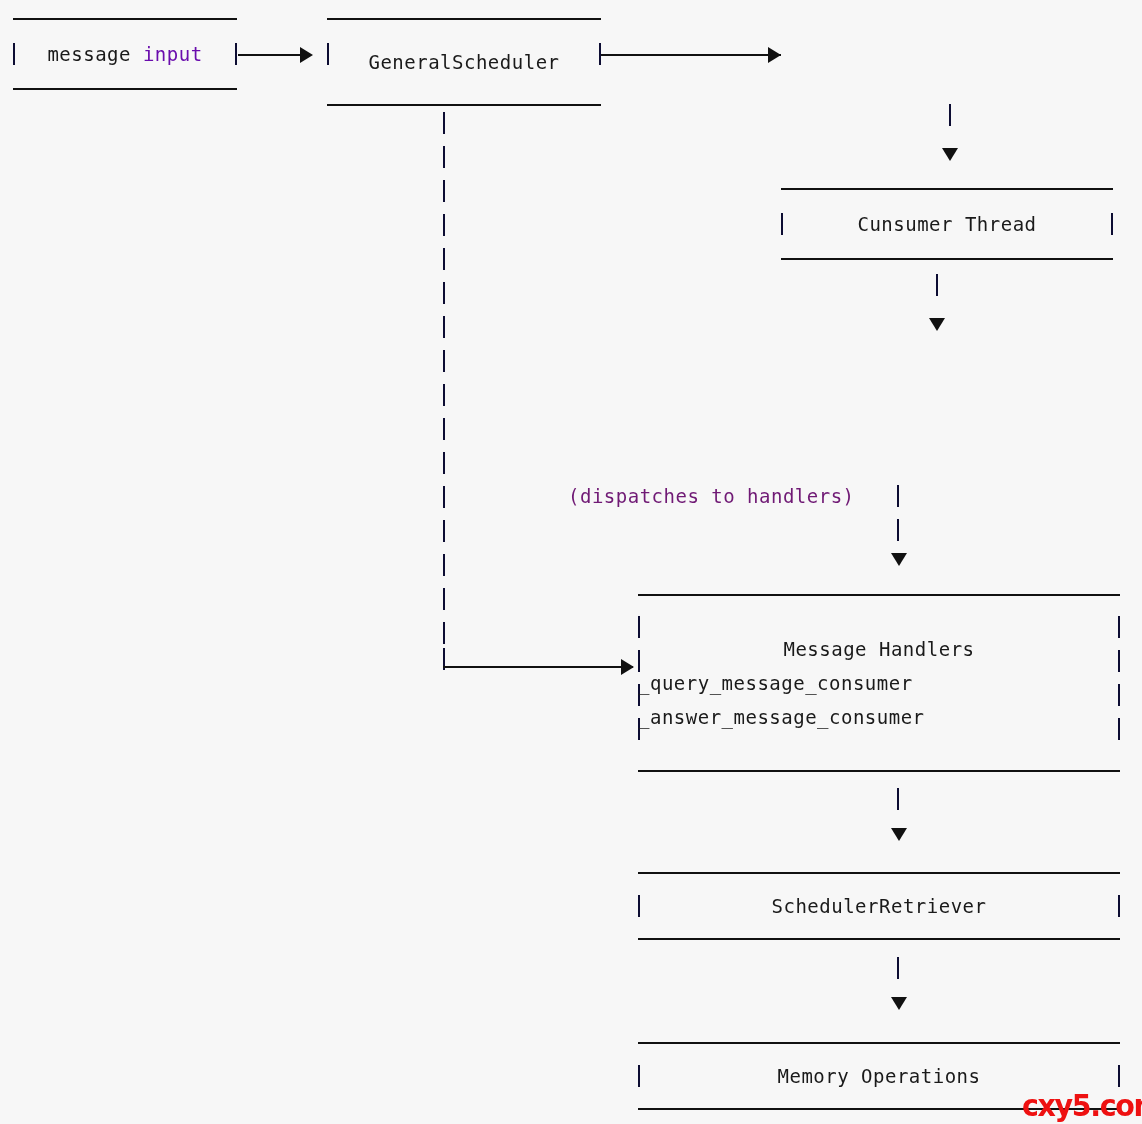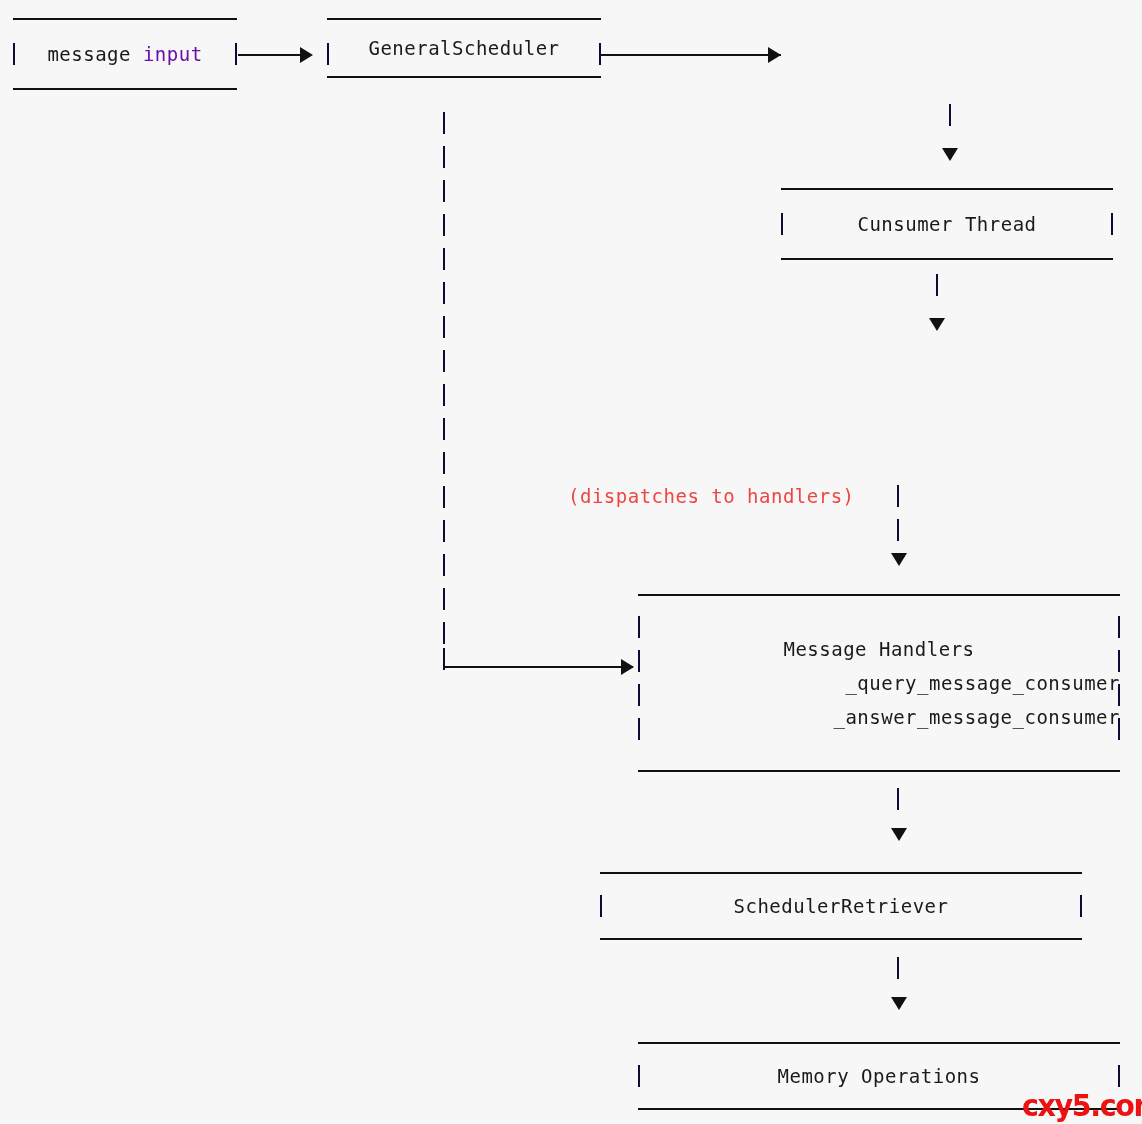--- a/index.html
+++ b/index.html
@@ -51,21 +51,21 @@
     justify-content: center;
   }
   .box .row {
     height: 34px;
     line-height: 34px;
     text-align: center;
     white-space: pre;
     letter-spacing: 0.5px;
   }
   .box .row.indent {
-    text-align: right;
+    text-align: left;
   }
   
   .vconn {
     position: absolute;
     width: 2px;
   }
   .vconn .seg {
     position: absolute;
     left: 0;
     width: 2px;
@@ -107,21 +107,21 @@
   }
   .elbow-h {
     position: absolute;
     height: 2px;
     background: #111111;
   }
   .label {
     position: absolute;
     white-space: pre;
     letter-spacing: 0.5px;
-    color: #ef4444;
+    color: #701a75;
   }
   .pipe-mark {
     position: absolute;
     width: 2px;
     height: 22px;
     background: #0d0d33;
   }
   .kw { color: #6a0dad; }
   .watermark {
     position: absolute;
@@ -145,21 +145,21 @@
     <div class="pipe" style="left:0px; top:25px; height:22px;"></div>
     <div class="rows">
       <div class="row"><span>message </span><span class="kw">input</span></div>
     </div>
     <div class="pipe" style="right:0px; top:25px; height:22px;"></div>
   </div>
 
   <div class="harrow" style="left:238px; top:54px; width:72px;"></div>
   <div class="arrow-right" style="left:300px; top:47px;"></div>
 
-  <div class="box" style="left:327px; top:18px; width:274px; height:60px;text-decoration:underline;">
+  <div class="box" style="left:327px; top:18px; width:274px; height:88px;text-decoration:underline;">
     <div class="hline top"></div>
     <div class="hline bottom"></div>
     <div class="pipe" style="left:0px; top:25px; height:22px;"></div>
     <div class="rows">
       <div class="row">GeneralScheduler</div>
     </div>
     <div class="pipe" style="right:0px; top:25px; height:22px;"></div>
   </div>
 
   <div class="harrow" style="left:601px; top:54px; width:180px;"></div>
@@ -229,21 +229,21 @@
     </div>
     <div class="pipe" style="right:0px; top:22px; height:22px;"></div>
     <div class="pipe" style="right:0px; top:56px; height:22px;"></div>
     <div class="pipe" style="right:0px; top:90px; height:22px;"></div>
     <div class="pipe" style="right:0px; top:124px; height:22px;"></div>
   </div>
 
   <div class="pipe-mark" style="left:897px; top:788px;"></div>
   <div class="arrow-down" style="left:891px; top:828px;"></div>
 
-  <div class="box" style="left:600px; top:872px; width:482px; height:68px;">
+  <div class="box" style="left:638px; top:872px; width:482px; height:68px;">
     <div class="hline top"></div>
     <div class="hline bottom"></div>
     <div class="pipe" style="left:0px; top:23px; height:22px;"></div>
     <div class="rows">
       <div class="row">SchedulerRetriever</div>
     </div>
     <div class="pipe" style="right:0px; top:23px; height:22px;"></div>
   </div>
 
   <div class="pipe-mark" style="left:897px; top:957px;"></div>

